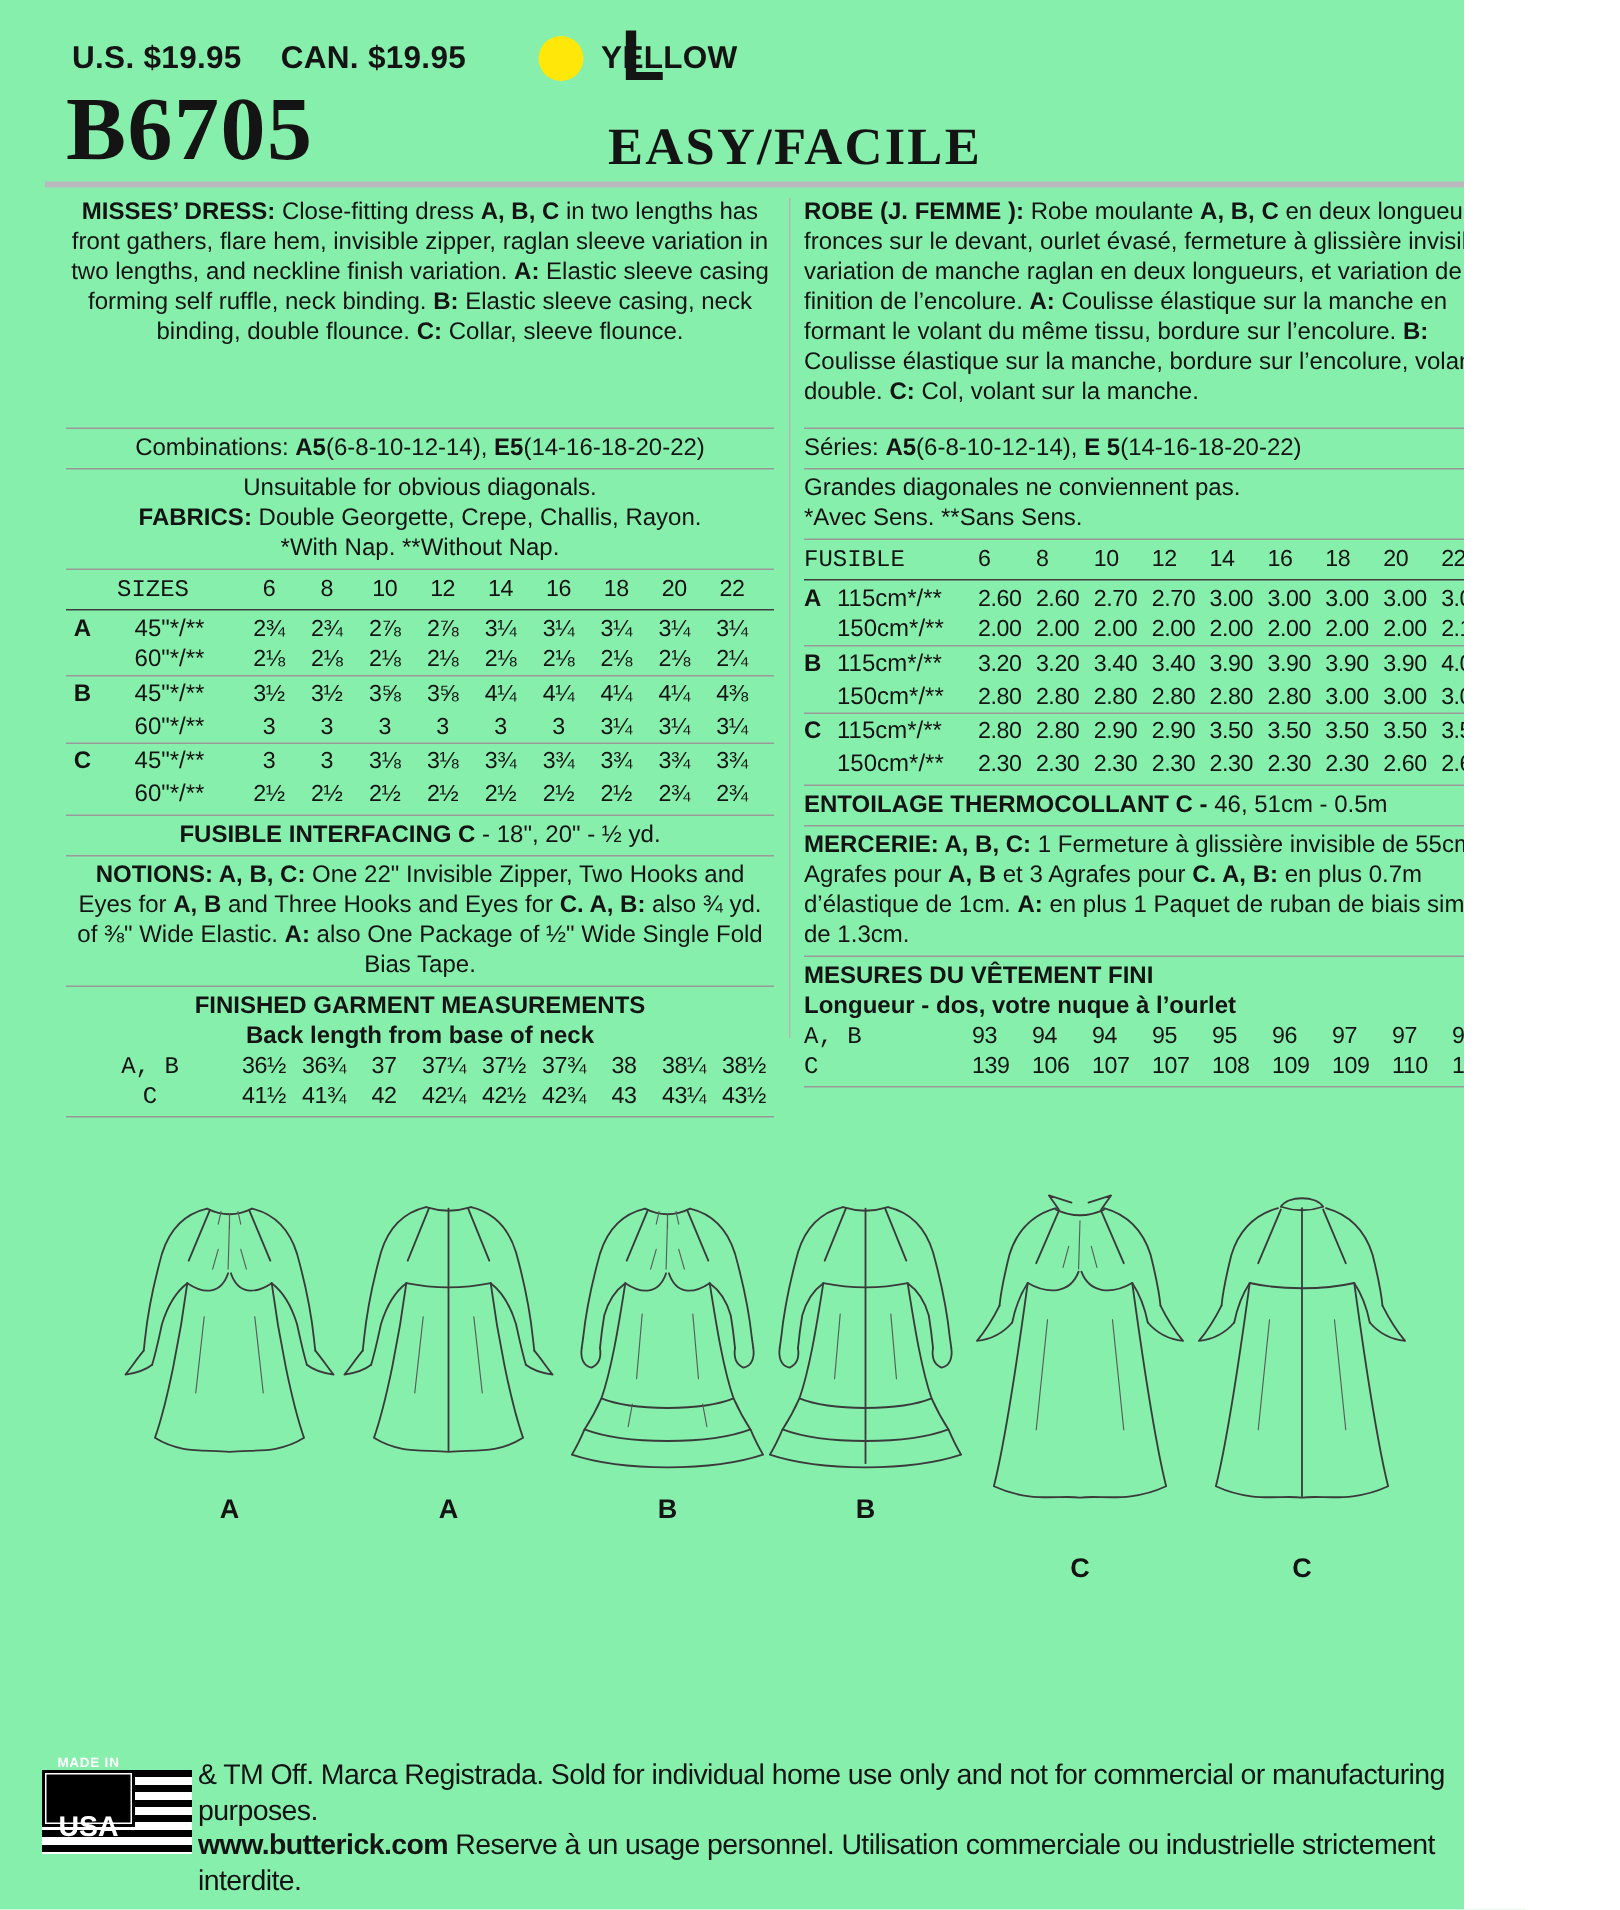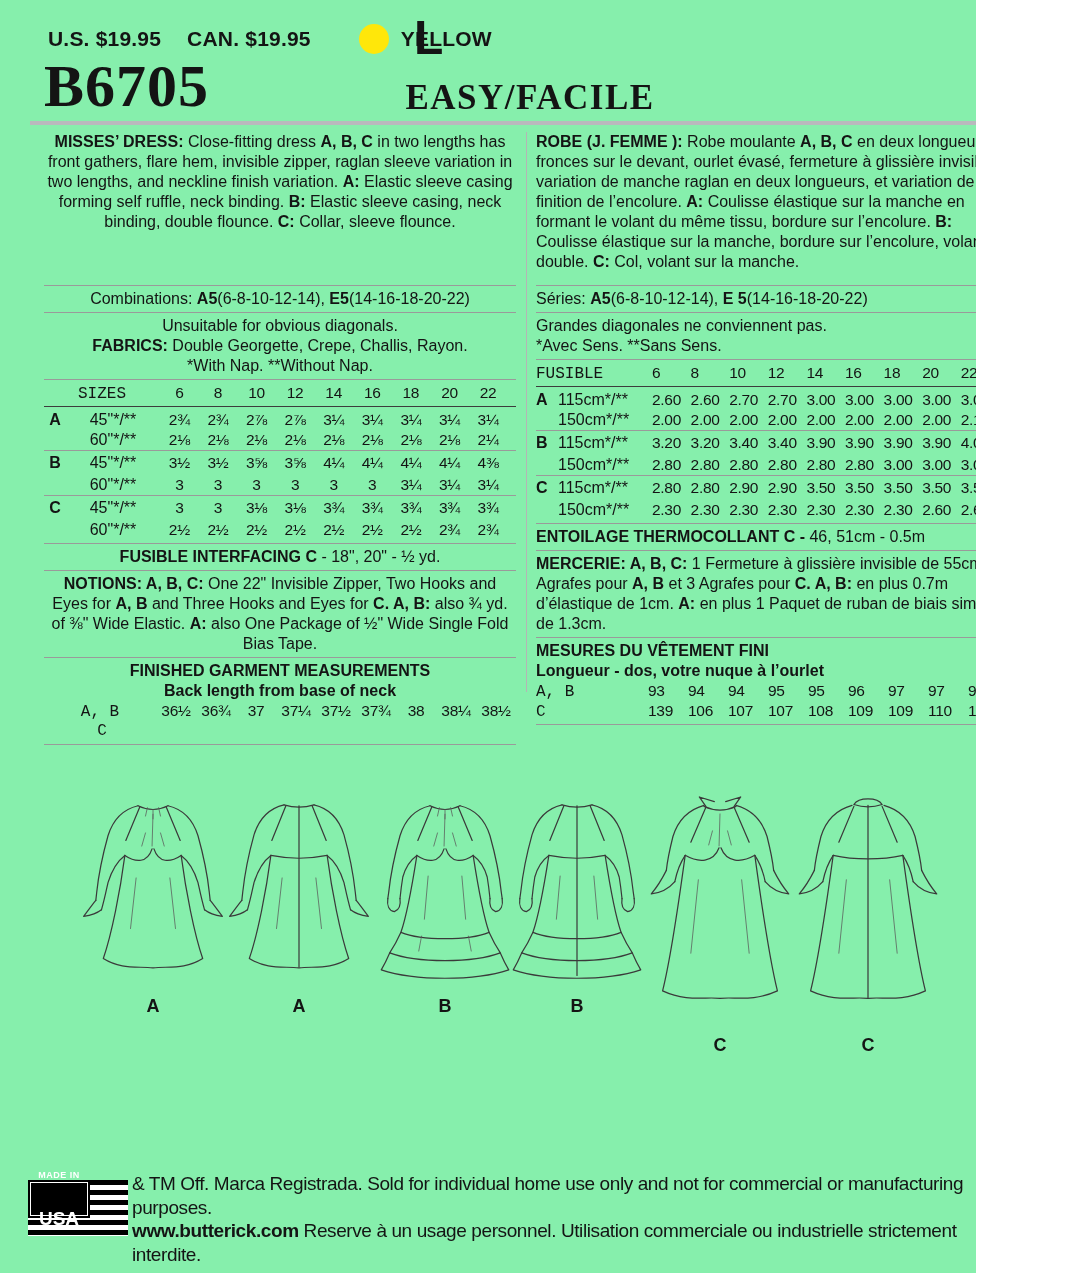--- a/index.html
+++ b/index.html
@@ -212,20 +212,31 @@
             <span class="cell">37½</span>
             <span class="cell">37¾</span>
             <span class="cell">38</span>
             <span class="cell">38¼</span>
             <span class="cell">38½</span>
           </span>
         </div>
 
         <div class="trow frow">
           <span class="tlabel">C</span>
+          <span class="cells">
+            <span class="cell">41½</span>
+            <span class="cell">41¾</span>
+            <span class="cell">42</span>
+            <span class="cell">42¼</span>
+            <span class="cell">42½</span>
+            <span class="cell">42¾</span>
+            <span class="cell">43</span>
+            <span class="cell">43¼</span>
+            <span class="cell">43½</span>
+          </span>
         </div>
       </div>
     <div class="rule"></div>
   </div>
 
   <div class="col col-fr">
     <p class="desc"><span class="b">ROBE (J. FEMME ): </span><span>Robe moulante </span><span class="b">A, B, C</span><span> en deux longueurs à fronces sur le devant, ourlet évasé, fermeture à glissière invisible, variation de manche raglan en deux longueurs, et variation de finition de l’encolure. </span><span class="b">A:</span><span> Coulisse élastique sur la manche en formant le volant du même tissu, bordure sur l’encolure. </span><span class="b">B:</span><span> Coulisse élastique sur la manche, bordure sur l’encolure, volant double. </span><span class="b">C:</span><span> Col, volant sur la manche.</span></p>
     <div class="rule"></div>
     <p class="line"><span>Séries: </span><span class="b">A5</span><span>(6-8-10-12-14), </span><span class="b">E 5</span><span>(14-16-18-20-22)</span></p>
     <div class="rule"></div>

